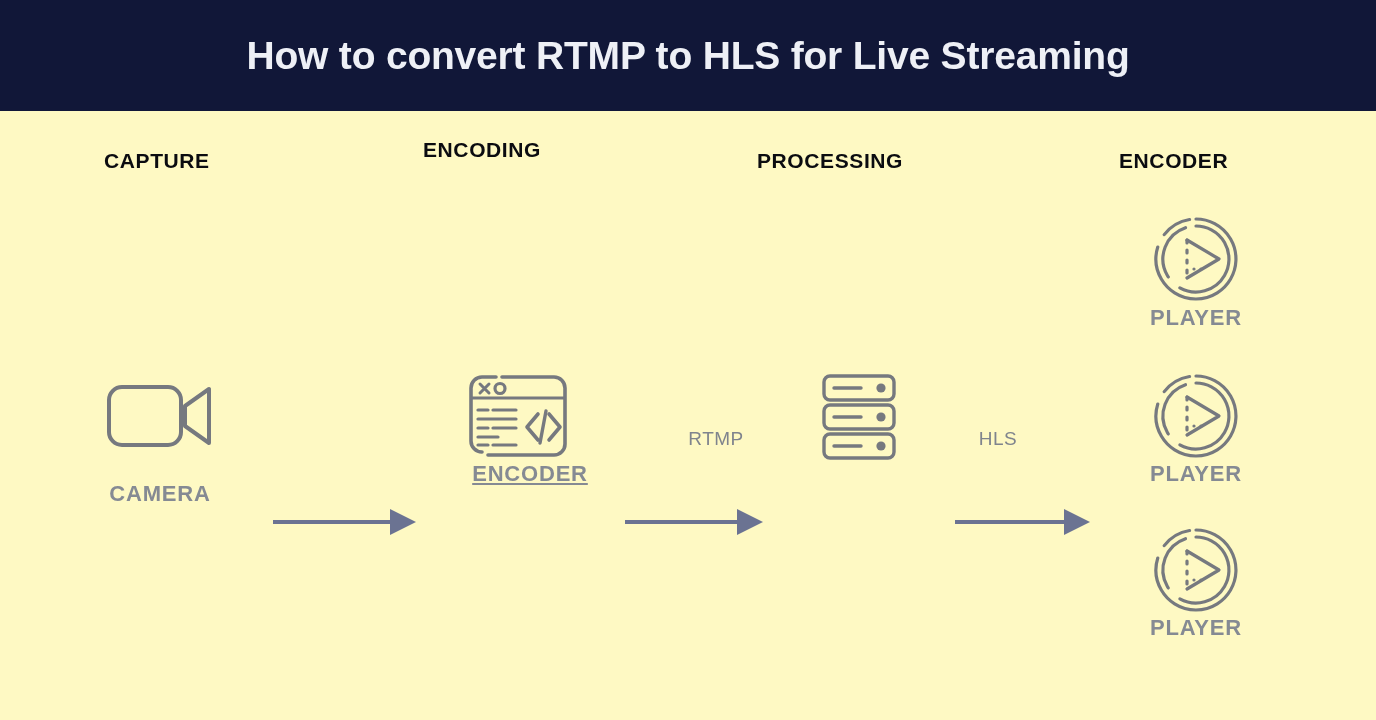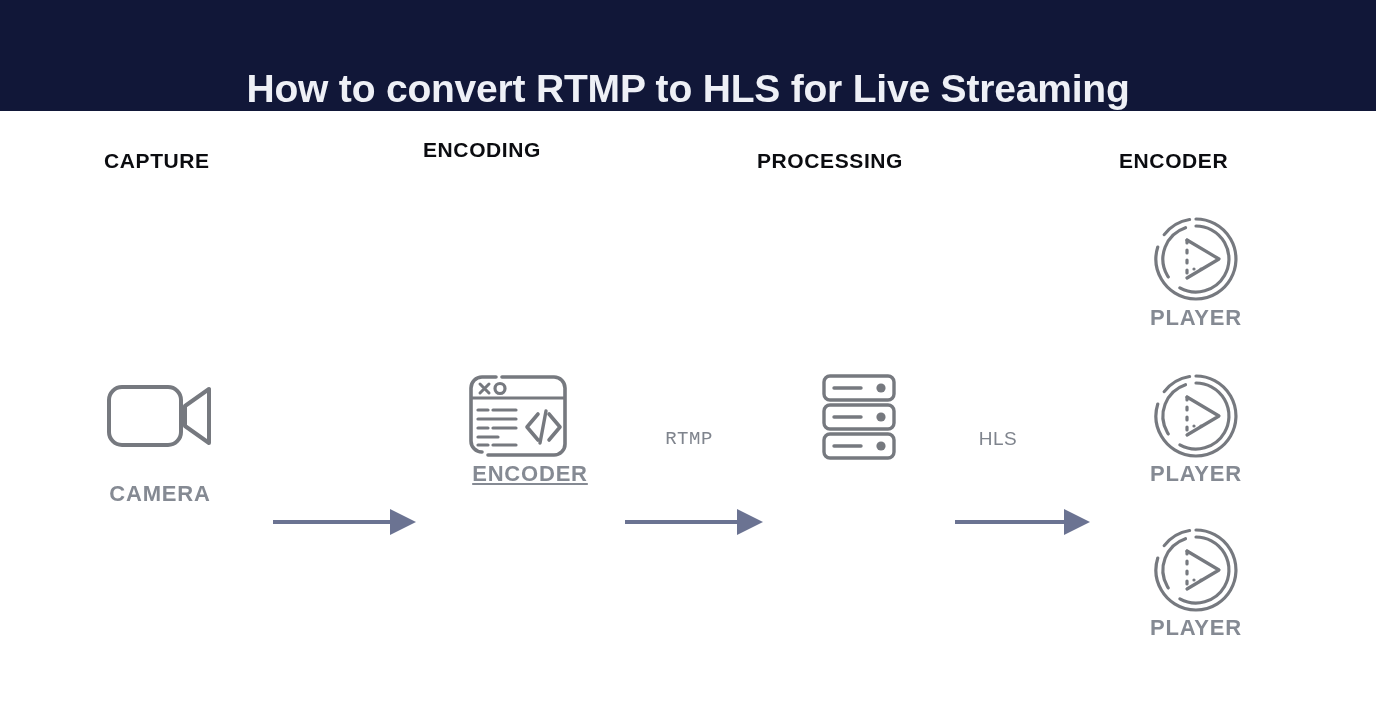--- a/index.html
+++ b/index.html
@@ -17,40 +17,40 @@
 
   
   #header-bar {
     position: absolute;
     left: 0;
     top: 0;
     width: 1376px;
     height: 111px;
     background: #111738;
     display: flex;
-    align-items: flex-end;
+    align-items: center;
     justify-content: center;
   }
   #page-title {
     color: #eef0f6;
     font-size: 39px;
     font-weight: bold;
     letter-spacing: -0.2px;
     white-space: nowrap;
     text-align: center;
   }
 
   
   #diagram-canvas {
     position: absolute;
     left: 0;
     top: 111px;
     width: 1376px;
     height: 609px;
-    background: #ffffff;
+    background: #fef9c3;
   }
 
   
   .stage-header {
     position: absolute;
     font-size: 21px;
     font-weight: bold;
     color: #0b0c10;
     letter-spacing: 0.6px;
     white-space: nowrap;
@@ -145,21 +145,21 @@
     </svg>
   </div>
   <div class="node-label" style="left:530px; top:350px;text-decoration:underline;">ENCODER</div>
 
   <div class="flow-arrow" style="left:625px; top:396px;">
     <svg width="140" height="30" viewBox="0 0 140 30">
       <line x1="0" y1="15" x2="115" y2="15" stroke="#6b7392" stroke-width="4"></line>
       <path d="M112 2 L138 15 L112 28 Z" fill="#6b7392"></path>
     </svg>
   </div>
-  <div class="arrow-label" style="left:689px; top:317px;font-family:Liberation Mono, monospace;">RTMP</div>
+  <div class="arrow-label" style="left:716px; top:317px;">RTMP</div>
 
   <div class="node-icon" style="left:859px; top:262px;">
     <svg width="76" height="88" viewBox="0 0 76 88">
       <g>
         <rect x="3" y="3" width="70" height="24" rx="6" ry="6" fill="none" stroke="#76797f" stroke-width="3.4"></rect>
         <line x1="13" y1="15" x2="40" y2="15" stroke="#76797f" stroke-width="3.4" stroke-linecap="round"></line>
         <circle cx="60" cy="15" r="4.6" fill="#76797f"></circle>
       </g>
       <g>
         <rect x="3" y="32" width="70" height="24" rx="6" ry="6" fill="none" stroke="#76797f" stroke-width="3.4"></rect>

